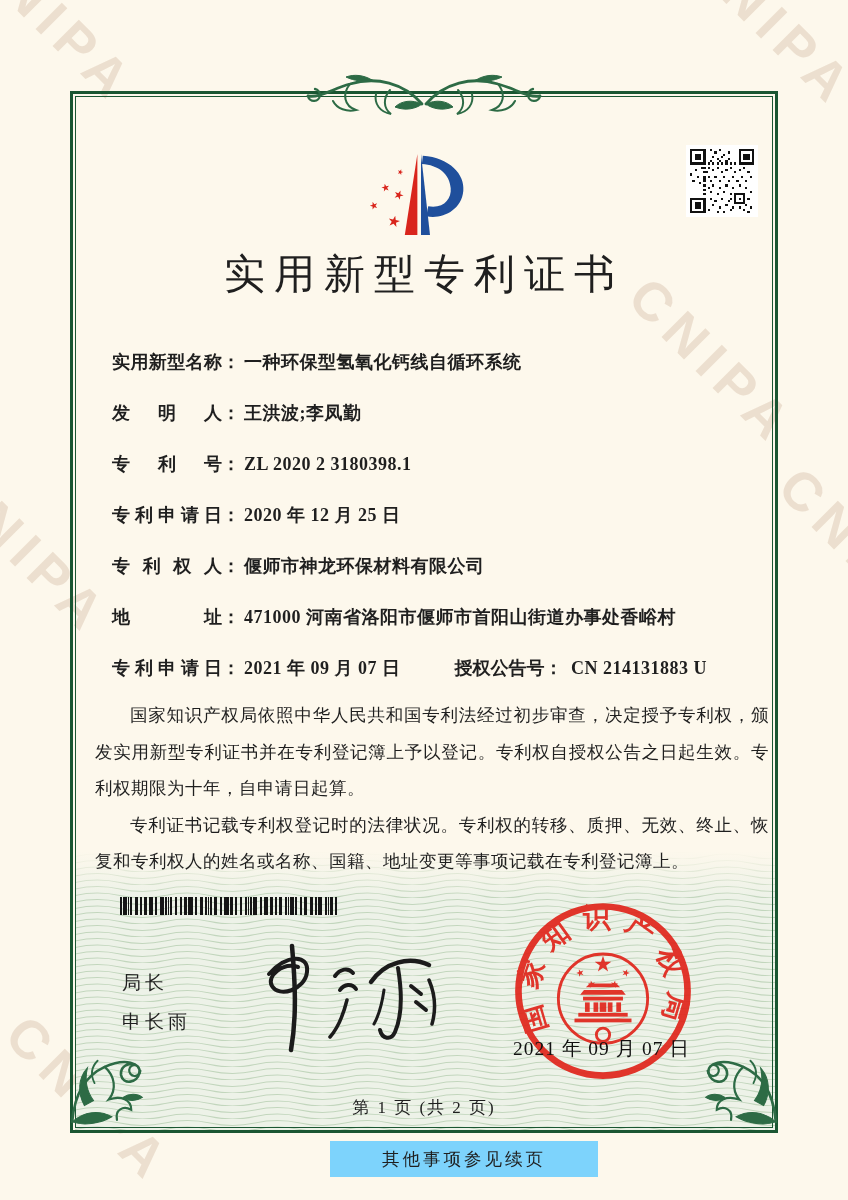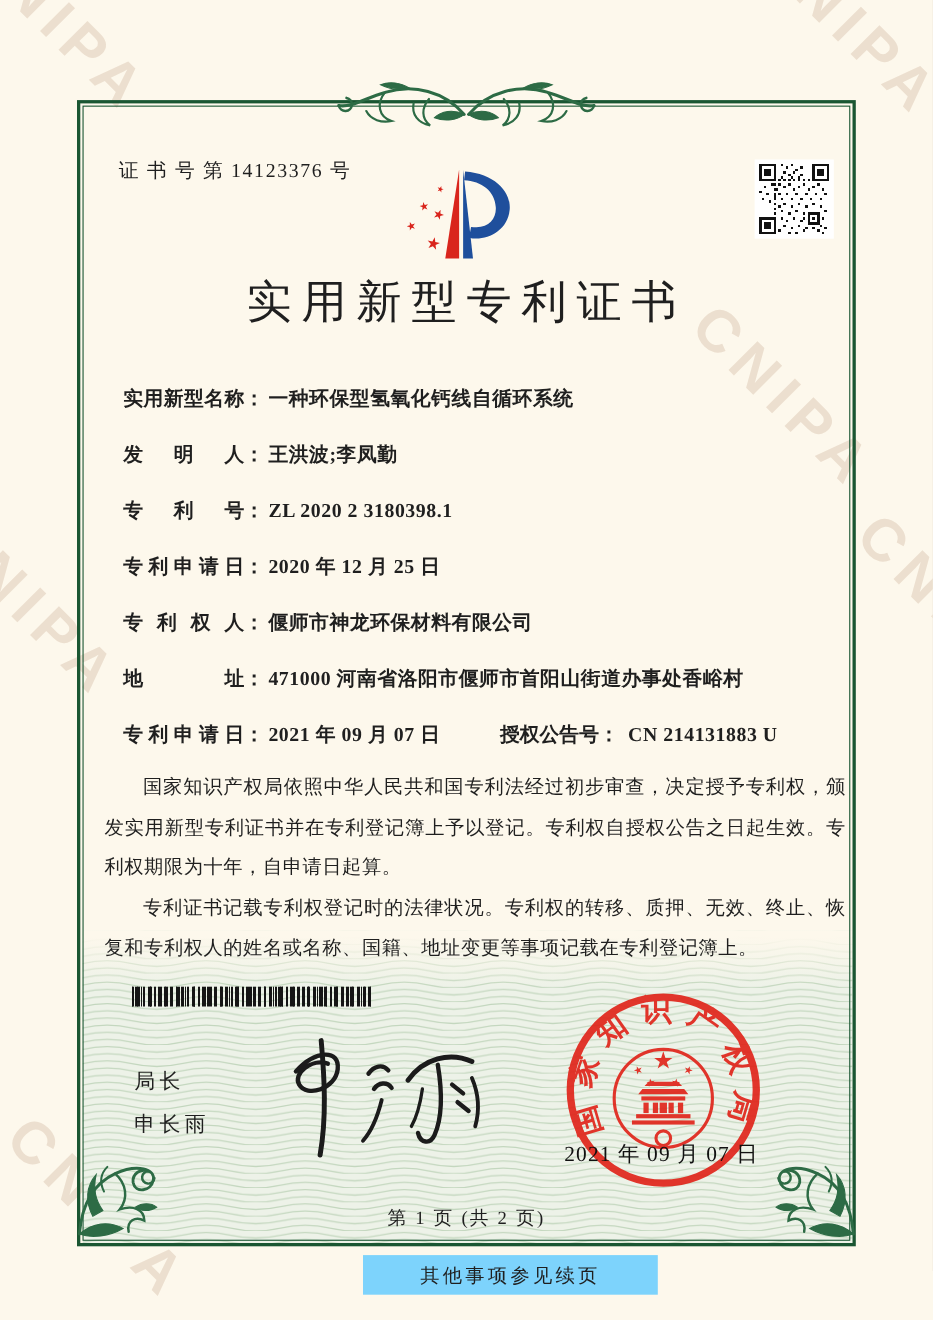--- a/index.html
+++ b/index.html
@@ -143,21 +143,20 @@
   </svg>
   <svg class="orn" style="left:64px; top:1018px;" width="112" height="112" viewBox="0 0 110 110">
     <use href="#flourish-bl"></use>
   </svg>
   <svg class="orn" style="left:672px; top:1018px;" width="112" height="112" viewBox="0 0 110 110">
     <g transform="translate(110,0) scale(-1,1)">
         <use href="#flourish-bl"></use>
       </g>
   </svg>
 
-  <div class="cert-no">证 书 号 第 14123376 号</div>
 
   <svg class="logo" width="126" height="114" viewBox="0 0 140 115">
     <use href="#star" x="43" y="28" width="8" height="8" fill="#d9251c" transform="rotate(18 47 32)"></use>
     <use href="#star" x="25" y="44" width="11" height="11" fill="#d9251c" transform="rotate(-12 30 49)"></use>
     <use href="#star" x="39" y="51" width="13" height="13" fill="#d9251c" transform="rotate(22 45 57)"></use>
     <use href="#star" x="12" y="64" width="11" height="11" fill="#d9251c" transform="rotate(-18 17 69)"></use>
     <use href="#star" x="32" y="79" width="16" height="16" fill="#d9251c" transform="rotate(12 40 87)"></use>
     <polygon points="66,12 52,102 66,102" fill="#d9251c"></polygon>
     <polygon points="70,12 70,102 80,102" fill="#1f4f9c"></polygon>
     <path d="M72,14 C102,16 119,35 117,53 C115,75 92,85 76,81 L78,70 C95,73 104,62 103,50 C102,34 89,24 71,23 Z" fill="#1f4f9c"></path>

